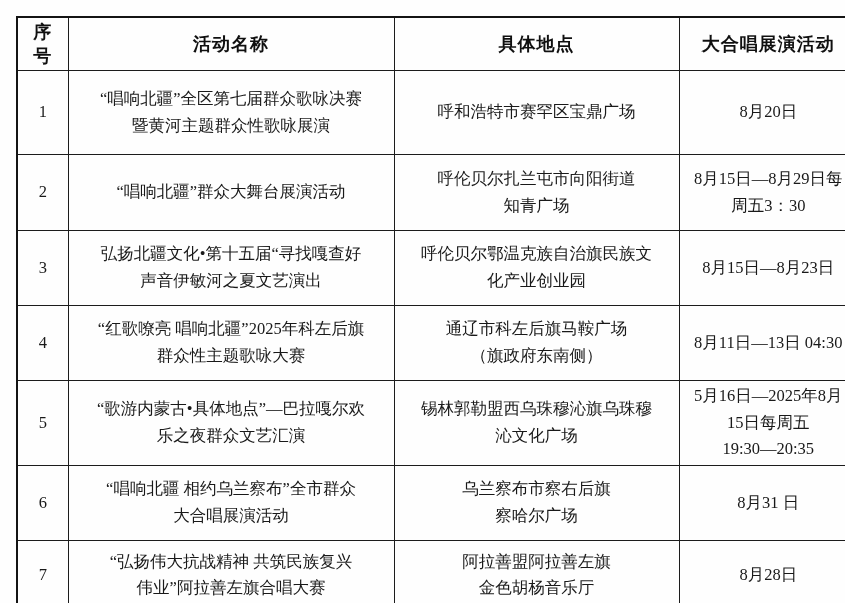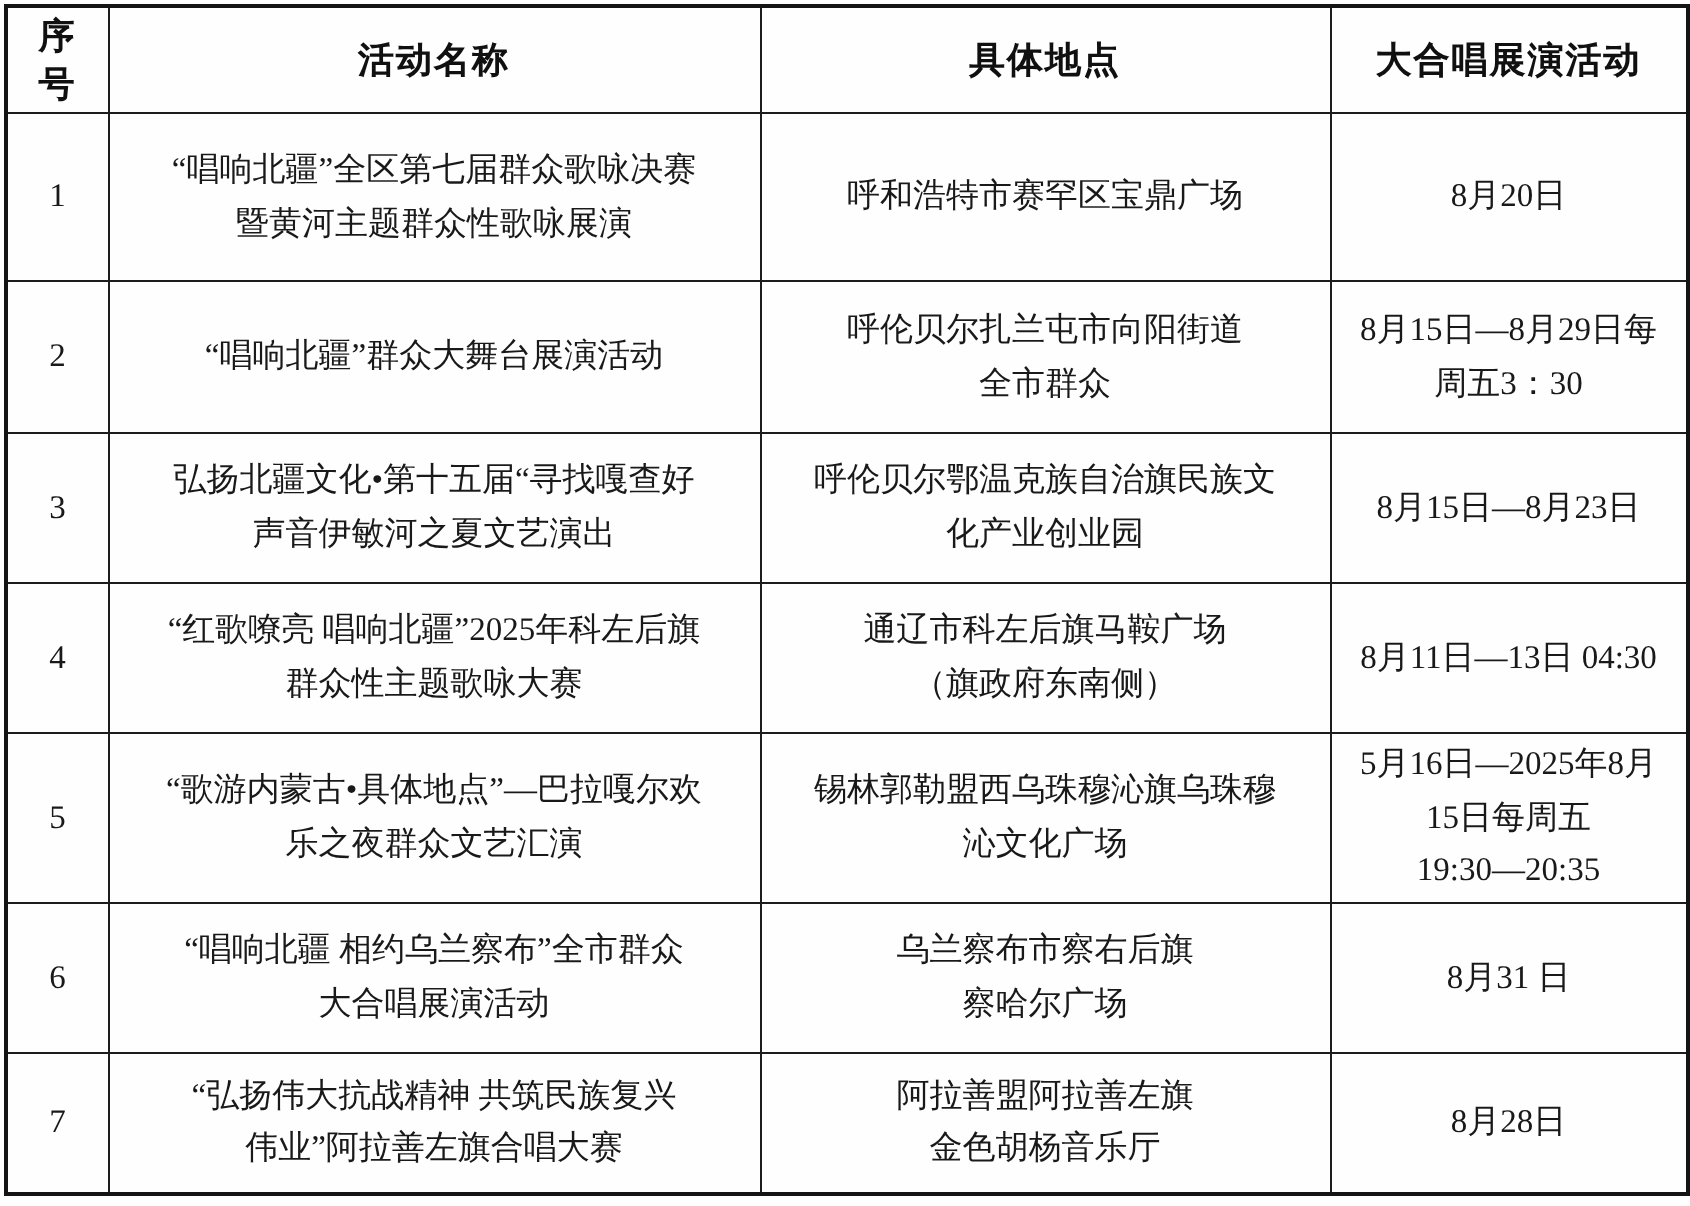--- a/index.html
+++ b/index.html
@@ -12,21 +12,21 @@
     height: 603px;
     overflow: hidden;
     color: #161616;
     font-family: "Liberation Serif", "DejaVu Serif", serif;
   }
   .page {
     width: 845px;
     height: 603px;
     background: #fefefe;
     box-sizing: border-box;
-    padding: 2px;
+    padding: 16px;
   }
   table.events {
     border-collapse: collapse;
     table-layout: fixed;
     width: 841px;
     border: 2.5px solid #141414;
   }
   table.events th,
   table.events td {
     border: 1.6px solid #1c1c1c;
@@ -90,21 +90,21 @@
         <td class="c-no">1</td>
         <td class="c-name">“唱响北疆”全区第七届群众歌咏决赛
 暨黄河主题群众性歌咏展演</td>
         <td class="c-loc">呼和浩特市赛罕区宝鼎广场</td>
         <td class="c-date">8月20日</td>
       </tr>
       <tr class="row-2">
         <td class="c-no">2</td>
         <td class="c-name">“唱响北疆”群众大舞台展演活动</td>
         <td class="c-loc">呼伦贝尔扎兰屯市向阳街道
-全市群众</td>
+知青广场</td>
         <td class="c-date">8月15日—8月29日每
 周五3：30</td>
       </tr>
       <tr class="row-3">
         <td class="c-no">3</td>
         <td class="c-name">弘扬北疆文化•第十五届“寻找嘎查好
 声音伊敏河之夏文艺演出</td>
         <td class="c-loc">呼伦贝尔鄂温克族自治旗民族文
 化产业创业园</td>
         <td class="c-date">8月15日—8月23日</td>

